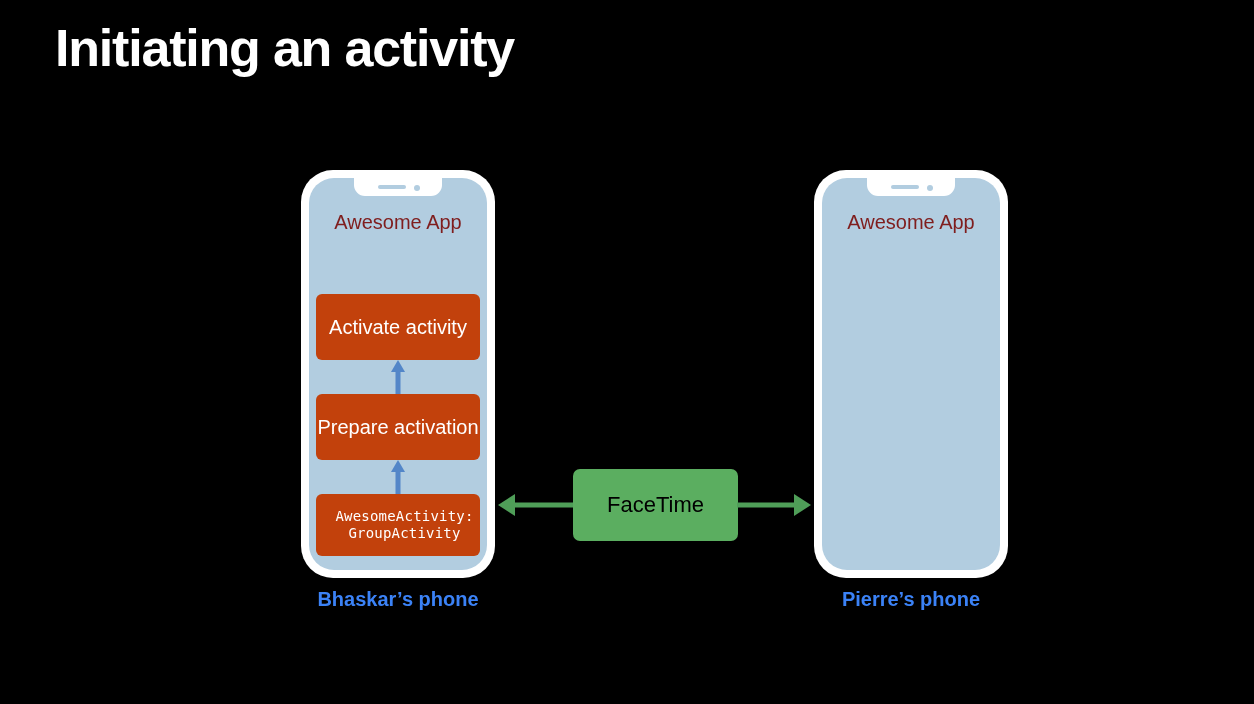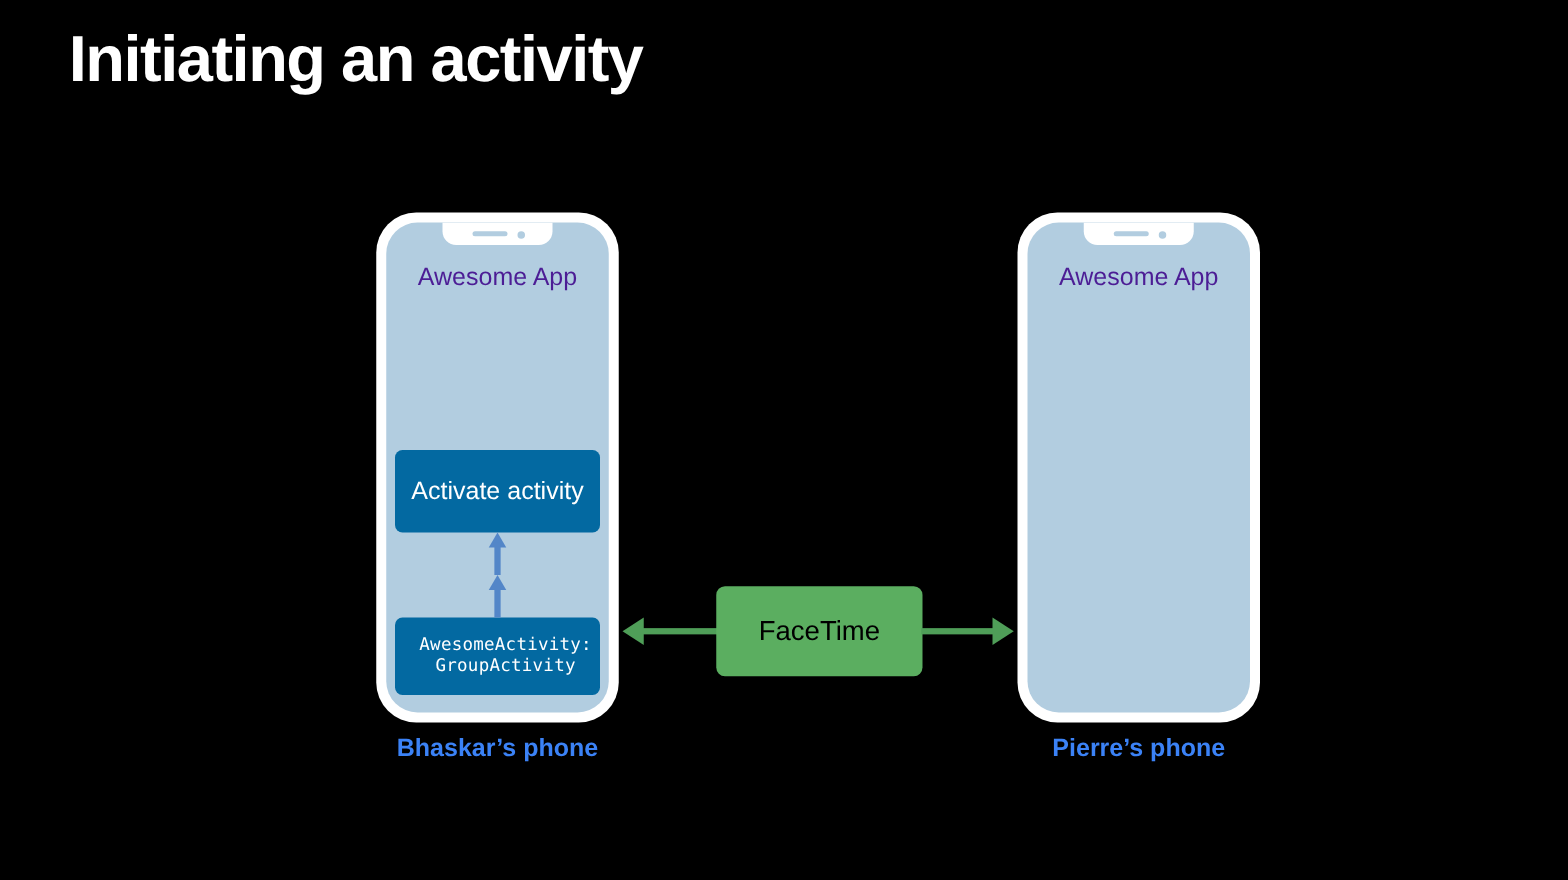--- a/index.html
+++ b/index.html
@@ -58,36 +58,36 @@
     top:6.5px; right:22px;
     width:6px; height:6px;
     border-radius:50%;
     background:#b2cde0;
   }
   .app-name {
     position:absolute;
     top:33px; left:0; right:0;
     text-align:center;
     font-size:20px;
-    color:#4c1d95;
+    color:#7f1d1d;
   }
 
   
   .stack {
     position:absolute;
     left:50%; transform:translateX(-50%);
     bottom:14px;
     width:164px;
     display:flex;
     flex-direction:column;
     align-items:center;
   }
   .node {
     width:164px;
-    background:#0369a1;
+    background:#c2410c;
     border-radius:6px;
     color:#ffffff;
     display:flex;
     align-items:center;
     justify-content:center;
     text-align:center;
   }
   .node-tall { height:66px; font-size:20px; }
   .node-code {
     height:62px;
@@ -186,20 +186,21 @@
 
       <div class="stack">
 
         <div class="node node-tall">Activate activity</div>
 
         <div class="v-arrow">
           <div class="head"></div>
             <div class="shaft"></div>
         </div>
 
+        <div class="node node-tall">Prepare activation</div>
 
         <div class="v-arrow">
           <div class="head"></div>
             <div class="shaft"></div>
         </div>
 
         <div class="node node-code">
           <div>
             <div>AwesomeActivity:</div>
             <div>GroupActivity</div>

